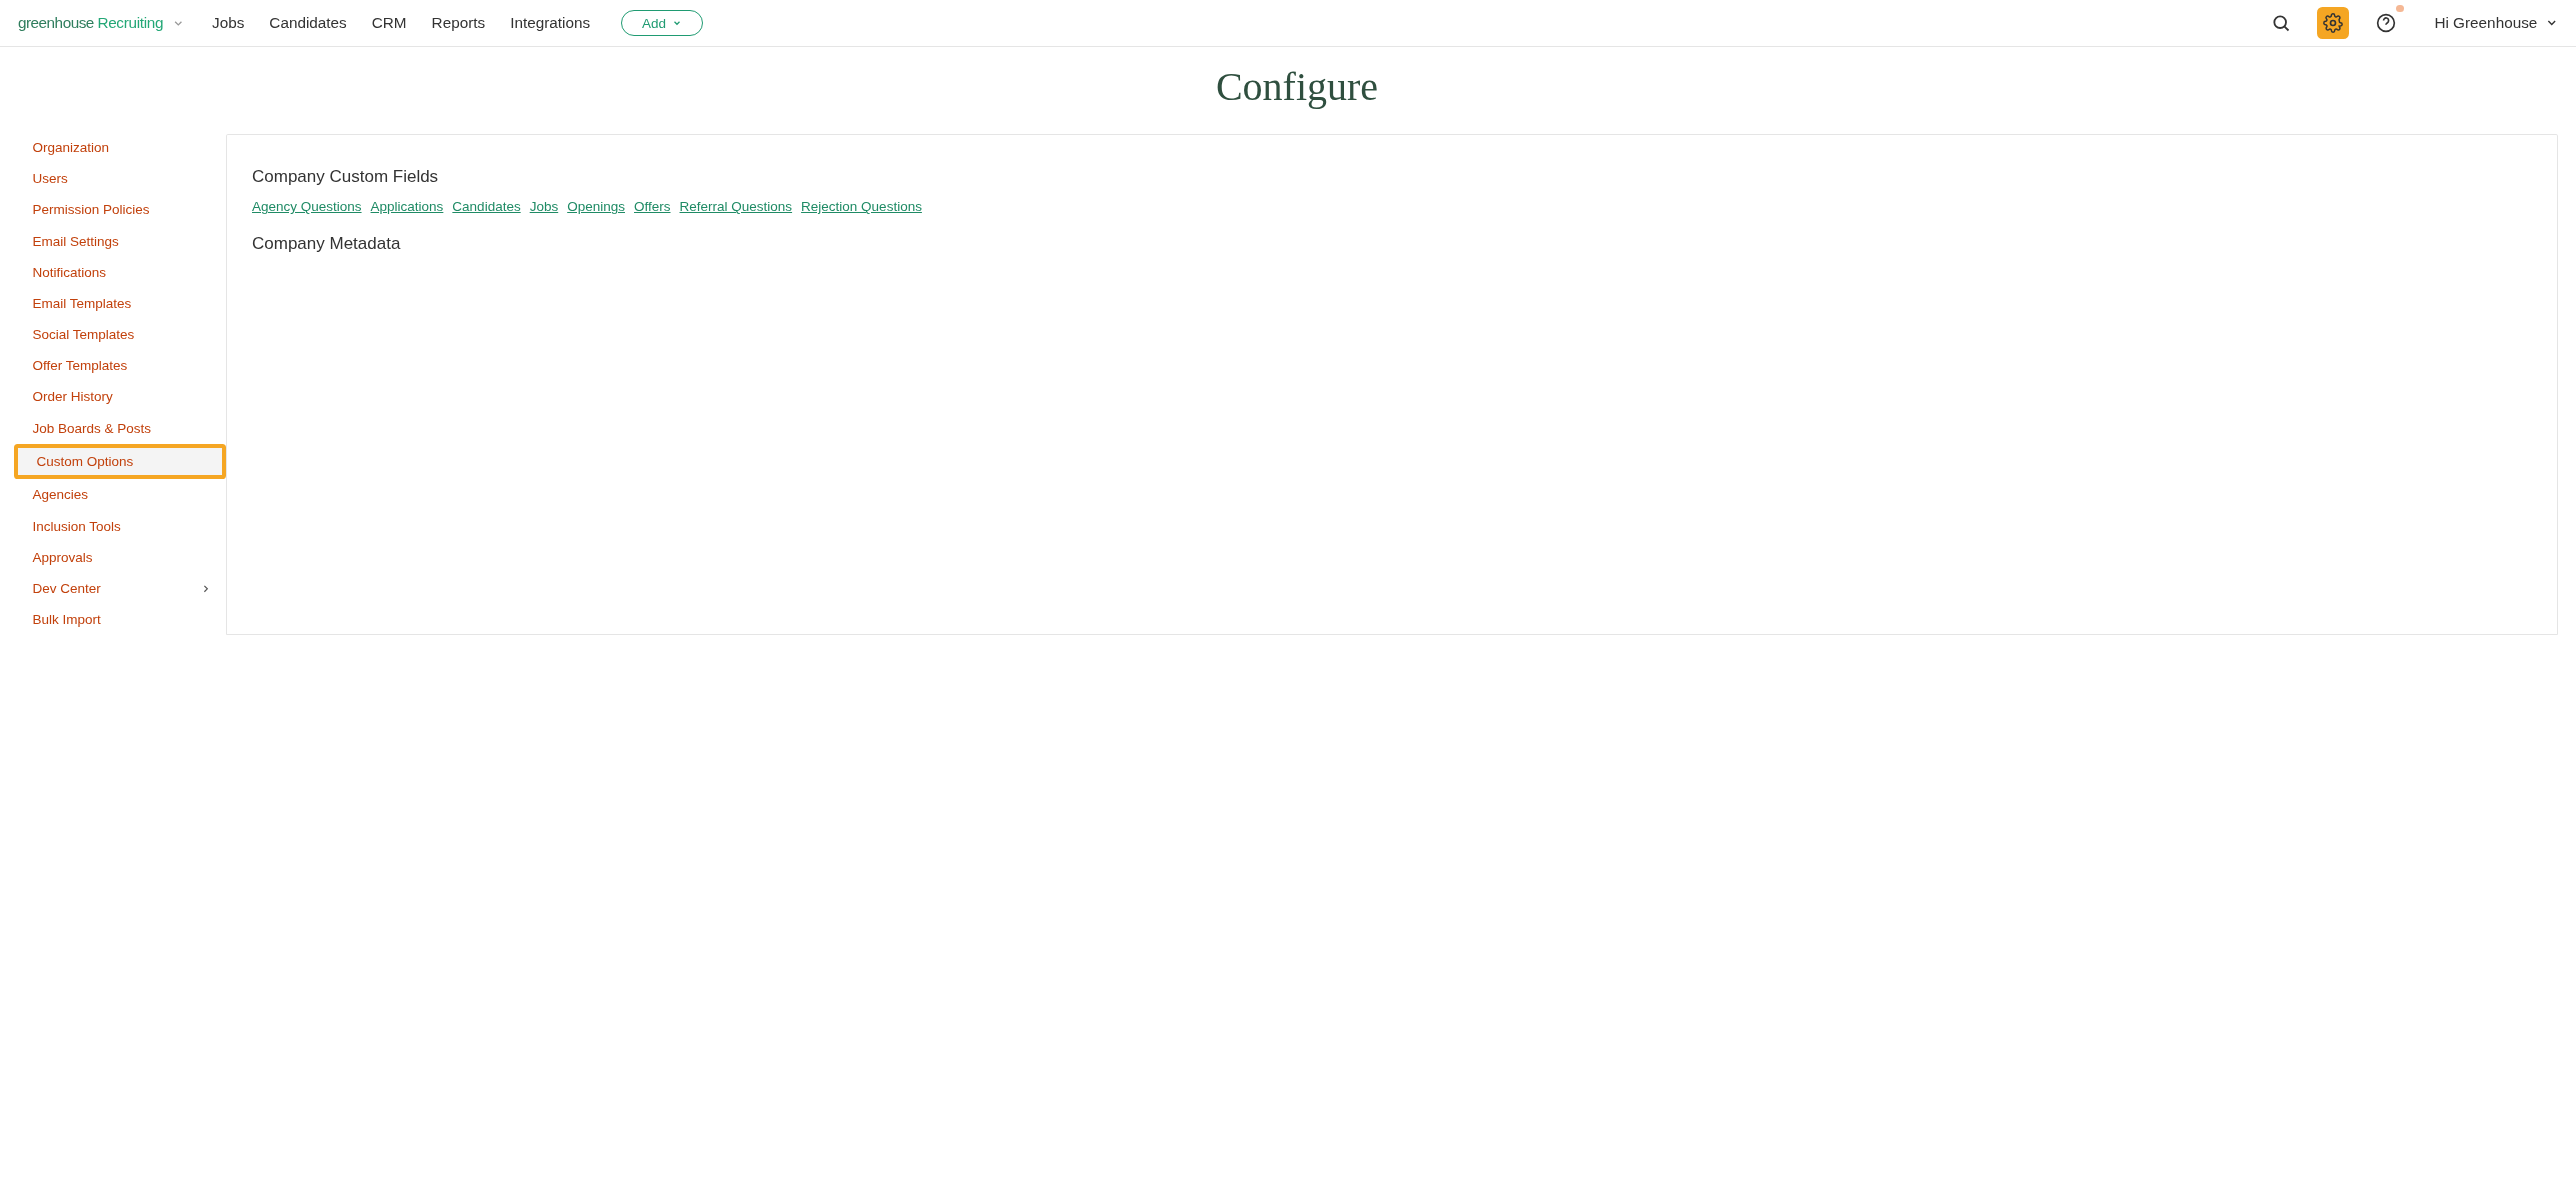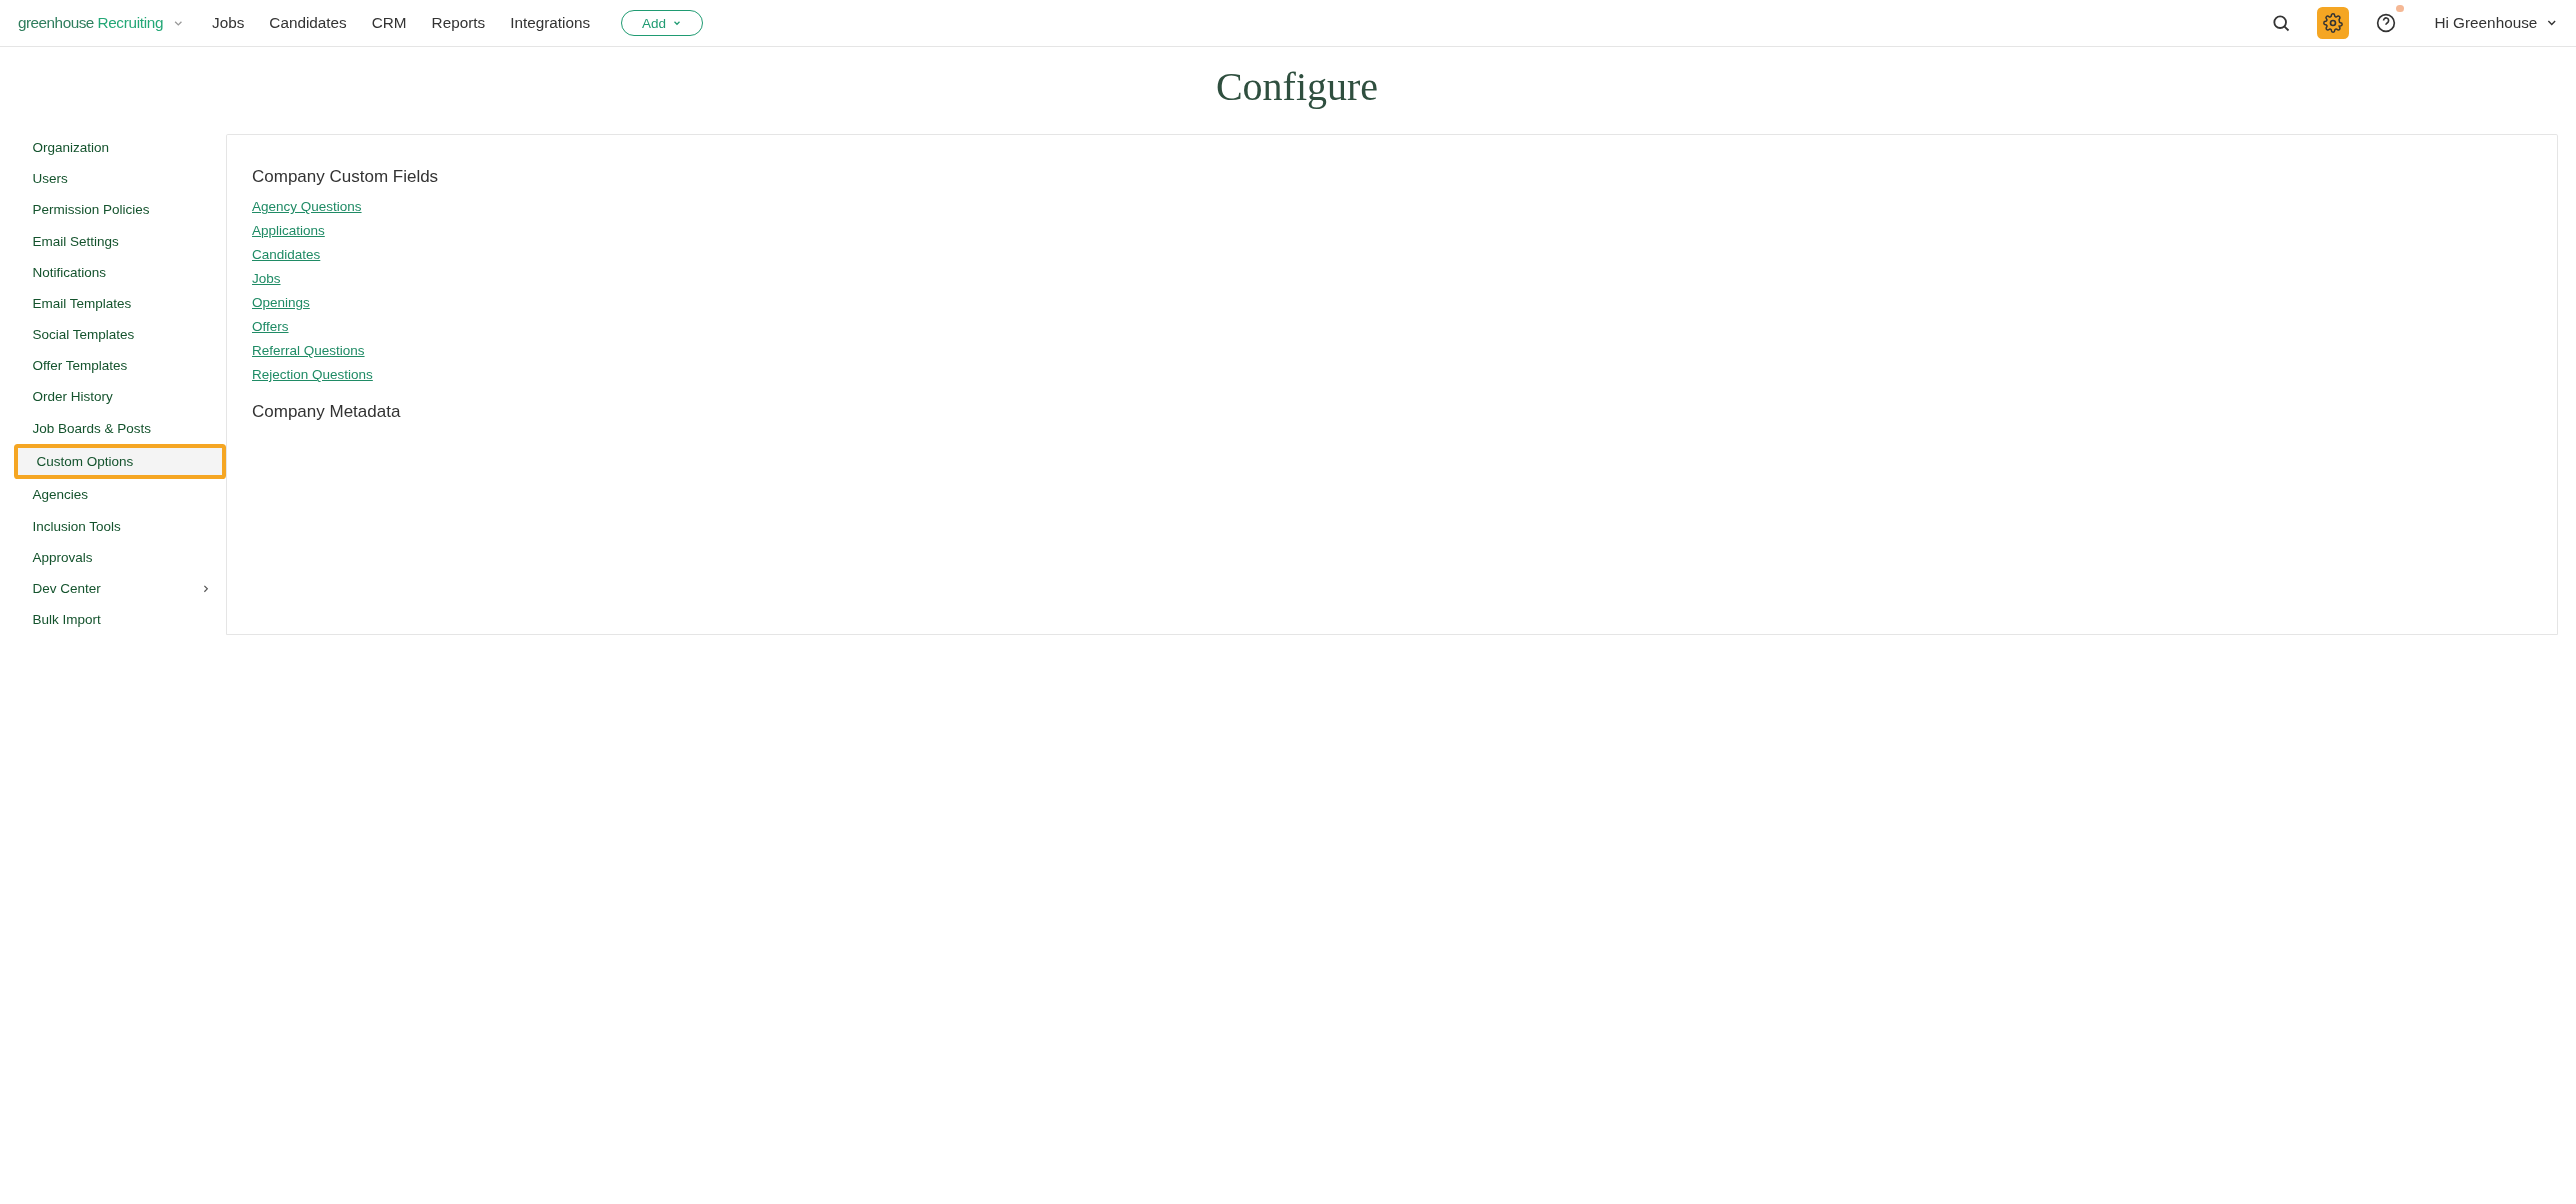--- a/index.html
+++ b/index.html
@@ -21,27 +21,27 @@
     .help-badge { position: absolute; top: -1.8px; right: -1.8px; width: 7.2px; height: 7.2px; background: #f5b895; border-radius: 50%; }
     .user-menu { display: flex; align-items: center; gap: 7.2px; font-size: 15.3px; color: #333; margin-left: 12.6px; cursor: pointer; }
 
     
     .page-title { font-family: Georgia, "Times New Roman", serif; font-size: 40px; color: #2f4f3f; margin: 16.2px 0 21.7px 18px; font-weight: 400; text-align: center;}
 
     
     .body-wrap { display: flex; }
 
     .sidebar { width: 226px; padding-left: 18px; }
-    .sidebar-item { padding: 8.1px 14.4px; font-size: 13.5px; color: #14532d; cursor: pointer; display: flex; align-items: center; justify-content: space-between; }
+    .sidebar-item { padding: 8.1px 14.4px; font-size: 13.5px; color: #c2410c; cursor: pointer; display: flex; align-items: center; justify-content: space-between; }
     .sidebar-item-highlight { border: 4.5px solid #f5a623; background: #f4f4f4; border-radius: 3.6px; margin-left: -3.6px; padding: 6.3px 14.4px 6.3px 18px;}
 
     .content { flex: 1; margin-left: 0; margin-right: 18px; border: 0.9px solid #e5e5e5; border-top-left-radius: 1.8px; border-top-right-radius: 1.8px; padding: 25px 25px 7.2px 25px; margin-top: 1.8px;}
     .intro { font-size: 13.5px; color: #333; margin-bottom: 21.7px; }
     .section-h { font-size: 17px; color: #333; font-weight: 500; margin-bottom: 12.6px; margin-top: 7.2px;}
-    .link-list { display: flex; flex-direction: column; gap: 9px; margin-bottom: 20px; }
+    .link-list { display: flex; gap: 9px; margin-bottom: 20px; }
     .link-list a { color: #1f8b65; text-decoration: underline; font-size: 13.5px; width: fit-content;}
 
     svg { display: block; }
   </style>
 </head>
 <body>
 
 <div class="topbar">
   <div class="logo">
     <span class="g1">greenhouse</span>

